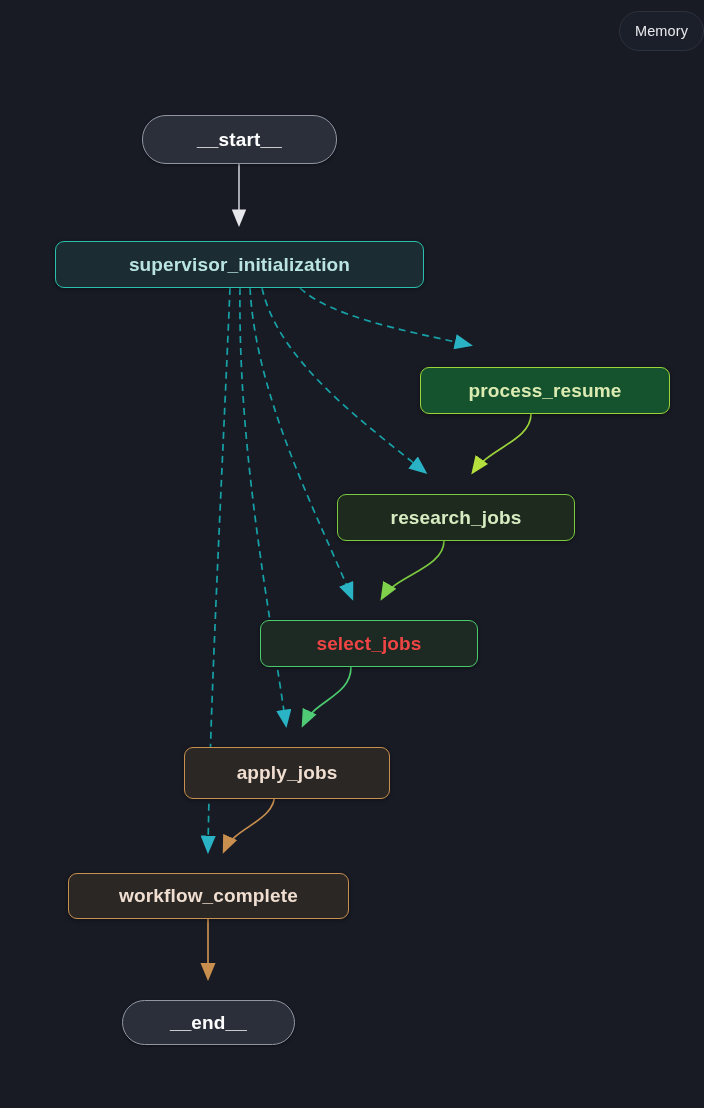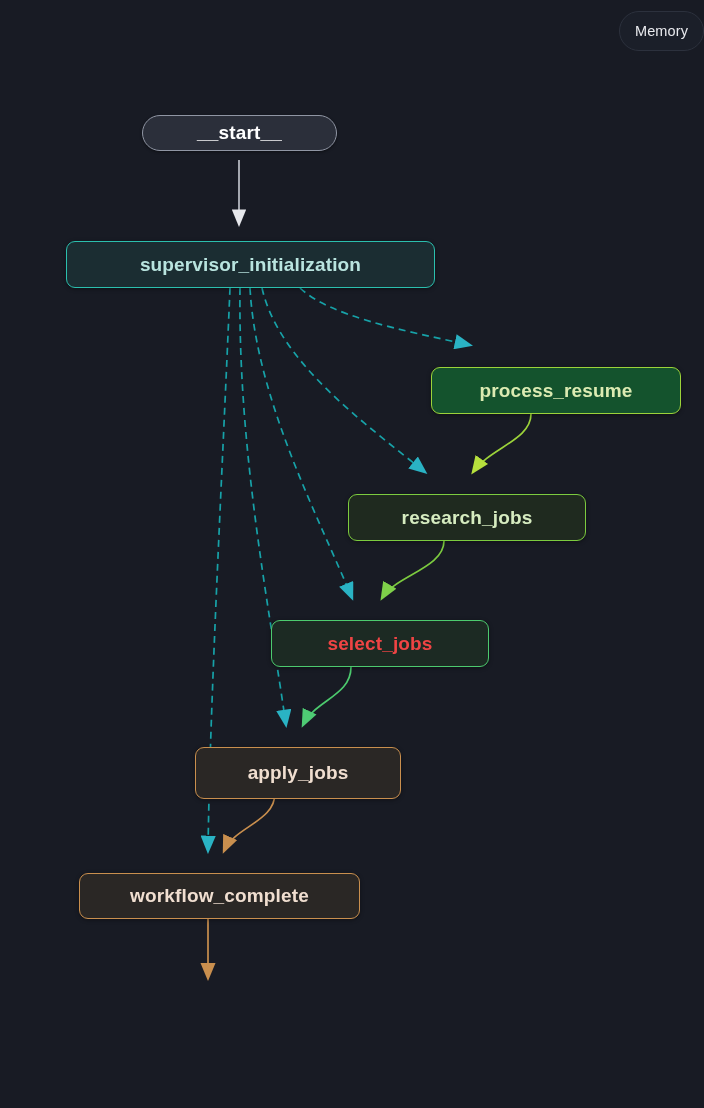--- a/index.html
+++ b/index.html
@@ -87,21 +87,20 @@
     color: #ffffff;
     font-weight: bold;
     box-shadow: 0 1px 3px rgba(0,0,0,.45);
   }
 
   
   .node.proc {
     border-radius: 9px;
     font-weight: bold;
     box-shadow: 0 1px 4px rgba(0,0,0,.40);
-    margin-left: 11px;
   }
 
   .node.c-teal   { border: 1.7px solid #2bbfae; background: #1b2d32; color: #b9e4df; }
   .node.c-lime   { border: 1.7px solid #9cd33a; background: #14532d; color: #dcebb2; }
   .node.c-lime2  { border: 1.7px solid #7ccb3f; background: #1f2a1f; color: #d6ecc0; }
   .node.c-green  { border: 1.7px solid #4cca6e; background: #1c2a23; color: #ef4444; }
   .node.c-orange { border: 1.7px solid #c98f4e; background: #2a2725; color: #f0ded0; }
 </style>
 </head>
 <body>
@@ -156,36 +155,39 @@
     <path d="M444,541 C444,568 395,576 382,598" fill="none" stroke="#7ccb3f" stroke-width="1.7" marker-end="url(#ah-lime2)"></path>
 
     <path d="M351,667 C351,696 315,700 303,725" fill="none" stroke="#4cca6e" stroke-width="1.7" marker-end="url(#ah-green)"></path>
 
     <path d="M275,793 C275,822 235,826 224,851" fill="none" stroke="#c98f4e" stroke-width="1.7" marker-end="url(#ah-orange)"></path>
 
     <path d="M208,919 L208,978" fill="none" stroke="#c98f4e" stroke-width="1.7" marker-end="url(#ah-orange)"></path>
   </svg>
 
   <div id="nodes">
-      <div class="node terminal" style="left: 142px; top: 115px; width: 195px; height: 36px;">
+      <div class="node terminal" style="left: 142px; top: 115px; width: 195px; height: 49px;">
         <span>__start__</span>
       </div>
       <div class="node proc c-teal" style="left: 55px; top: 241px; width: 369px; height: 47px;">
         <span>supervisor_initialization</span>
       </div>
       <div class="node proc c-lime" style="left: 420px; top: 367px; width: 250px; height: 47px;">
         <span>process_resume</span>
       </div>
       <div class="node proc c-lime2" style="left: 337px; top: 494px; width: 238px; height: 47px; text-align: center;">
         <span>research_jobs</span>
       </div>
       <div class="node proc c-green" style="left: 260px; top: 620px; width: 218px; height: 47px;">
         <span>select_jobs</span>
       </div>
       <div class="node proc c-orange" style="left: 184px; top: 747px; width: 206px; height: 52px;">
         <span>apply_jobs</span>
       </div>
       <div class="node proc c-orange" style="left: 68px; top: 873px; width: 281px; height: 46px;">
         <span>workflow_complete</span>
       </div>
+      <div class="node terminal" style="left: 122px; top: 1000px; width: 173px; height: 45px;">
+        <span>__end__</span>
+      </div>
     </div>
 
 </div>
 
 </body></html>

